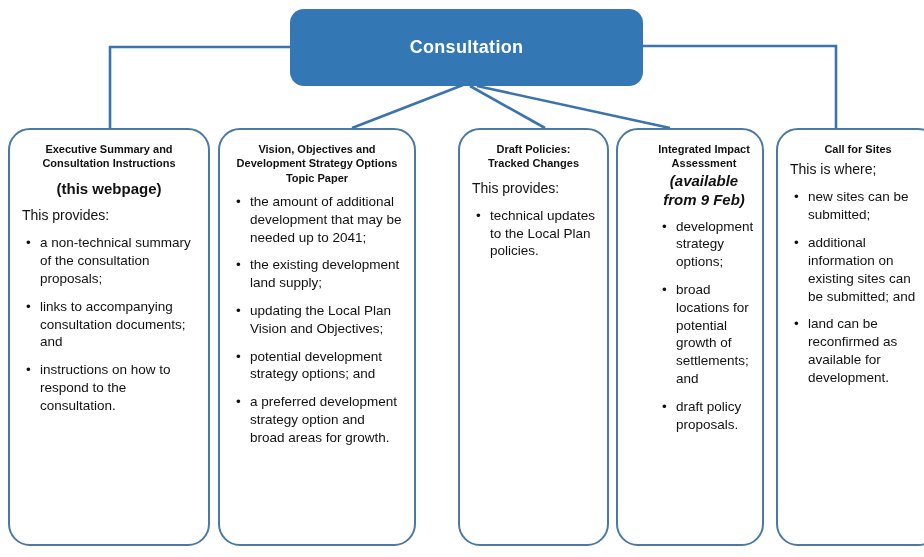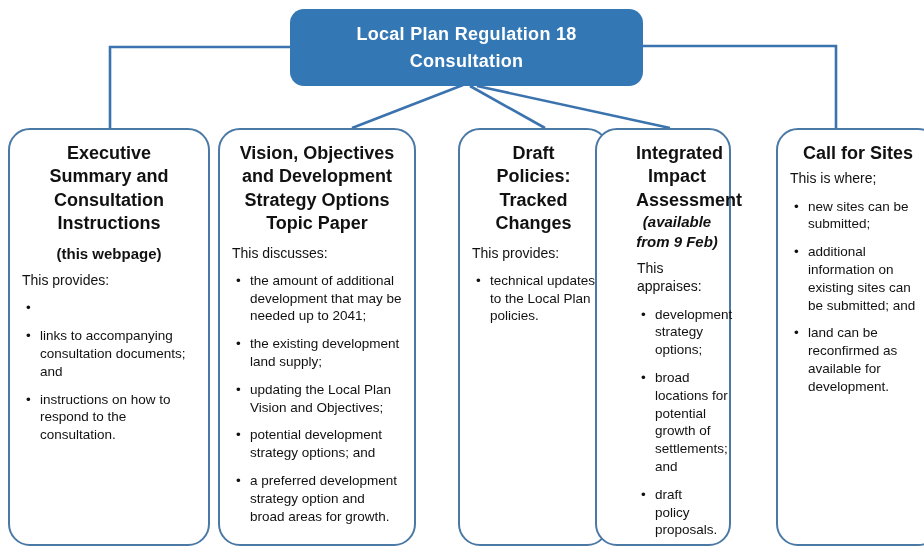--- a/index.html
+++ b/index.html
@@ -35,25 +35,25 @@
   .node{
     position:absolute;top:128px;height:418px;
     background:#ffffff;
     border:2px solid var(--box-border);
     border-radius:22px;
     padding:12px 11px 10px 11px;
   }
   .box-1{left:8px;width:202px;}
   .box-2{left:218px;width:198px;}
   .box-3{left:458px;width:151px;}
-  .box-4{left:595px;width:136px;padding-left:39px;}
+  .box-4{left:616px;width:148px;padding-left:39px;}
   .box-5{left:776px;width:164px;}
 
   .node-title{
-    font-weight:bold;font-size:18px;line-height:1.3;
+    font-weight:bold;font-size:11px;line-height:1.3;
     text-align:center;margin:0 auto 8px auto;
   }
   .box-1 .node-title{max-width:162px;}
   .box-2 .node-title{max-width:196px;}
   .box-3 .node-title{max-width:112px;}
   .box-4 .node-title{max-width:104px;margin-bottom:0;}
   .box-5 .node-title{margin-bottom:4px;}
 
   .node-subtitle{
     font-weight:bold;font-size:15px;line-height:1.3;
@@ -85,46 +85,45 @@
 
   <svg class="connectors" viewBox="0 0 924 557" xmlns="http://www.w3.org/2000/svg" aria-hidden="true">
     <path d="M291,47 H110 V128"></path>
     <path d="M642,46 H836 V128"></path>
     <path d="M463,85 L352,128"></path>
     <path d="M470,86 L545,128"></path>
     <path d="M477,86 L670,128"></path>
   </svg>
 
   <div class="root-box">
-    <div>Local Plan Regulation 18</div>
     <div>Consultation</div>
   </div>
 
   <div class="node box-1">
     <div class="node-title">Executive Summary and Consultation Instructions</div>
     <div class="node-subtitle">(this webpage)</div>
     <div class="node-intro">This provides:</div>
     <ul class="bullets">
         <li>
           <span class="dot">•</span>
+          <span class="bt">a non-technical summary of the consultation proposals;</span>
         </li>
         <li>
           <span class="dot">•</span>
           <span class="bt">links to accompanying consultation documents; and</span>
         </li>
         <li>
           <span class="dot">•</span>
           <span class="bt">instructions on how to respond to the consultation.</span>
         </li>
       </ul>
   </div>
 
   <div class="node box-2">
     <div class="node-title">Vision, Objectives and Development Strategy Options Topic Paper</div>
-    <div class="node-intro">This discusses:</div>
     <ul class="bullets">
         <li>
           <span class="dot">•</span>
           <span class="bt">the amount of additional development that may be needed up to 2041;</span>
         </li>
         <li>
           <span class="dot">•</span>
           <span class="bt">the existing development land supply;</span>
         </li>
         <li>
@@ -149,21 +148,20 @@
         <li>
           <span class="dot">•</span>
           <span class="bt">technical updates to the Local Plan policies.</span>
         </li>
       </ul>
   </div>
 
   <div class="node box-4">
     <div class="node-title">Integrated Impact Assessment</div>
     <div class="node-subtitle">(available from 9 Feb)</div>
-    <div class="node-intro">This appraises:</div>
     <ul class="bullets">
         <li>
           <span class="dot">•</span>
           <span class="bt">development strategy options;</span>
         </li>
         <li>
           <span class="dot">•</span>
           <span class="bt">broad locations for potential growth of settlements; and</span>
         </li>
         <li>

